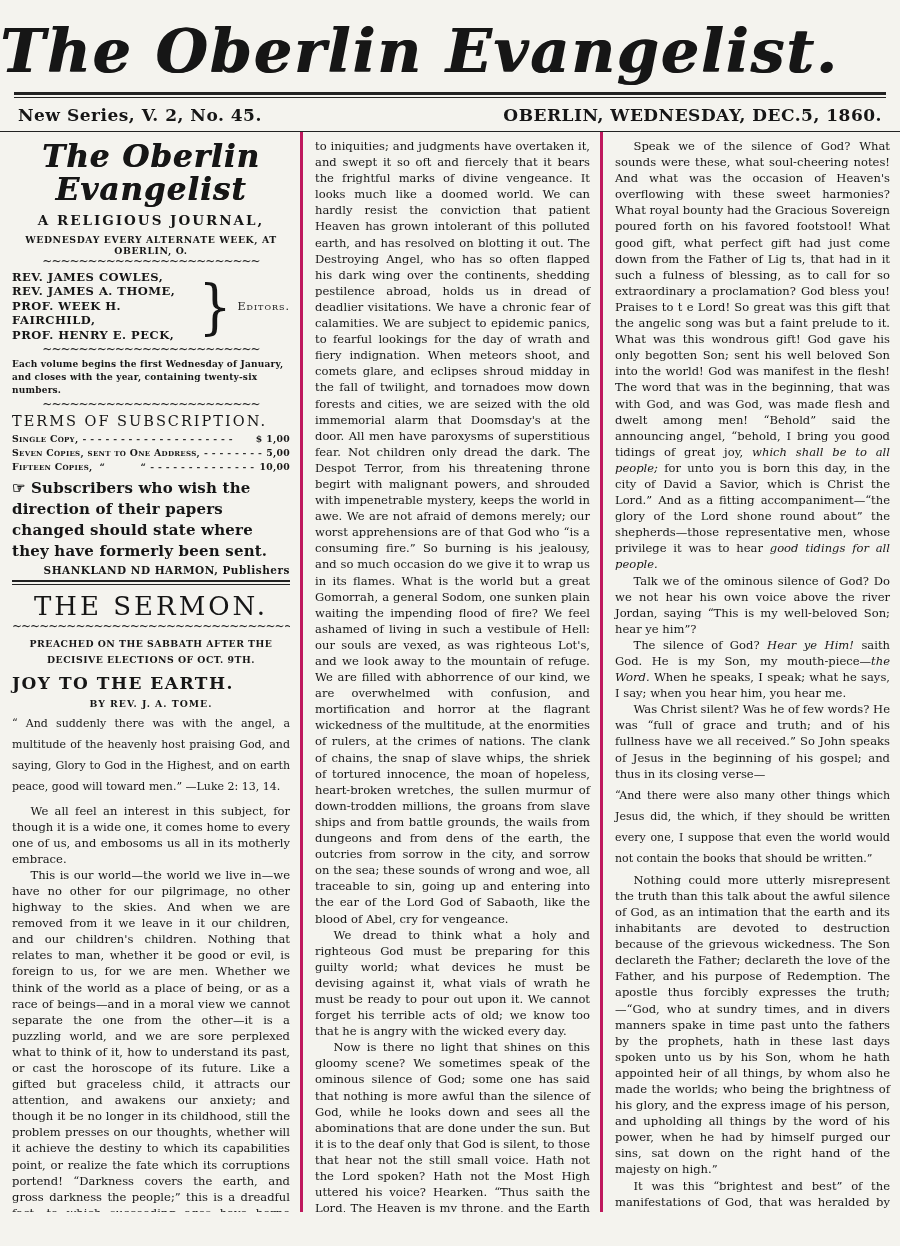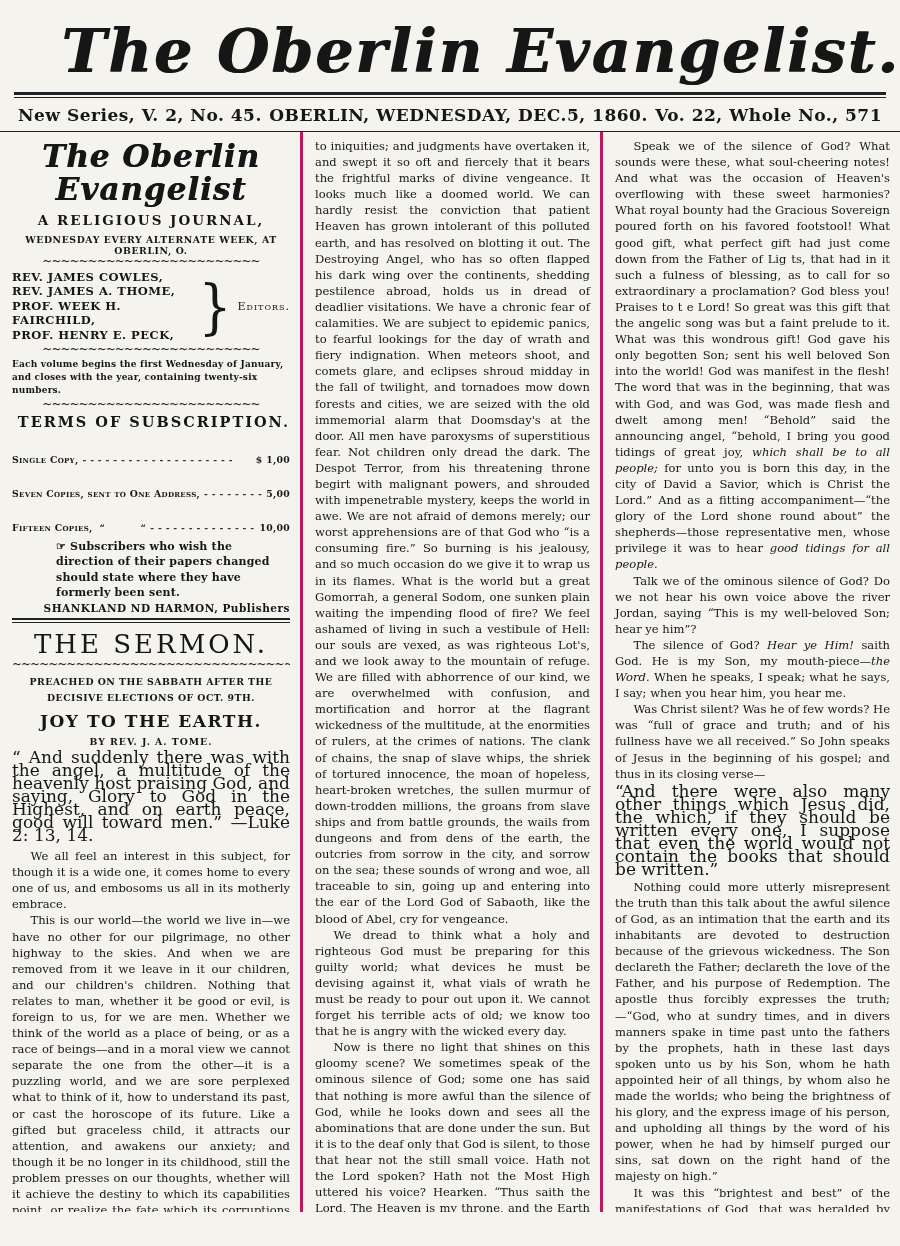--- a/index.html
+++ b/index.html
@@ -3,21 +3,21 @@
 <meta charset="utf-8">
 <style>
   html,body{margin:0;padding:0;}
   body{background:#888;}
   .page{
     width:900px;height:1246px;margin:0 auto;background:#f4f3ee;
     color:#161616;font-family:"DejaVu Serif", serif;
     position:relative;overflow:hidden;box-sizing:border-box;
   }
   
-  .masthead{ text-align:right;padding-top:18px; }
+  .masthead{ text-align:left;padding-top:18px; }
   .masthead-title{
     font-family:"DejaVu Serif", serif;font-weight:bold;font-style:italic;
     font-size:60px;line-height:1.1;letter-spacing:2px;
     text-shadow:1px 0 0 #161616;
   }
   .masthead-rule{border-top:3px solid #222;border-bottom:1px solid #222;height:2px;margin:8px 14px 0 14px;}
   .dateline{
     display:flex;justify-content:space-between;align-items:baseline;
     font-weight:bold;font-size:17px;padding:7px 18px 6px 18px;letter-spacing:.5px;
   }
@@ -37,57 +37,56 @@
   .journal-subtitle{text-align:center;font-weight:bold;font-size:13.5px;letter-spacing:2px;margin-top:7px;}
   .published-line{text-align:center;font-weight:bold;font-size:9.3px;letter-spacing:.6px;margin-top:6px;}
   .wavy{text-align:center;line-height:8px;height:10px;overflow:hidden;letter-spacing:-1px;color:#222;}
   .wavy::before{content:"~~~~~~~~~~~~~~~~~~~~~~~~~~~~~~~~~~~~~~~~";font-size:12px;}
   .wavy.short::before{content:"~~~~~~~~~~~~~~~~~~~~~~~~";}
   .editors-block{display:flex;justify-content:center;align-items:center;margin:4px 0 2px 0;}
   .editors-names{font-weight:bold;font-size:11.5px;line-height:1.25;letter-spacing:.5px;}
   .editors-brace{font-size:52px;font-weight:normal;margin:0 6px 0 10px;transform:scaleY(1.15);}
   .editors-label{font-size:11px;font-variant:small-caps;letter-spacing:1px;}
   .volume-note{font-weight:bold;font-size:9px;line-height:1.45;margin:4px 0 2px 0;letter-spacing:.2px;}
-  .terms-heading{text-align:right;font-weight:bold;font-size:14.5px;letter-spacing:2px;margin:4px 0 3px 0;}
+  .terms-heading{text-align:left;font-weight:normal;font-size:14.5px;letter-spacing:2px;margin:4px 0 3px 0;}
   .term-row{display:flex;align-items:baseline;font-size:9.3px;font-weight:bold;line-height:1.5;letter-spacing:.3px;}
   .term-label{font-variant:small-caps;white-space:pre;}
   .term-leader{flex:1;overflow:hidden;white-space:nowrap;margin:0 4px;color:#333;}
   .term-leader::before{content:"-   -   -   -   -   -   -   -   -   -   -   -   -   -   -   -   -   -   -   -";}
-  .term-price{white-space:nowrap;margin-top:20px;}
-  .notice{font-size:11px;font-weight:bold;line-height:1.4;margin-top:4px;letter-spacing:.2px;margin-left:44px;}
+  .term-price{white-space:nowrap;}
+  .notice{font-size:15px;font-weight:bold;line-height:1.4;margin-top:4px;letter-spacing:.2px;}
   .publisher-line{text-align:right;font-size:10.5px;font-weight:bold;letter-spacing:.5px;margin:2px 0 4px 0;}
   .double-rule{border-top:2px solid #222;border-bottom:1px solid #222;height:2px;margin:4px 0 6px 0;}
   
   .sermon-heading{text-align:center;font-size:26px;letter-spacing:3px;font-weight:normal;margin:2px 0 0 0;}
   .preached-line{text-align:center;font-weight:bold;font-size:9.3px;line-height:1.7;letter-spacing:.5px;margin-top:5px;}
-  .sermon-title{text-align:center;font-weight:bold;font-size:17px;letter-spacing:1.5px;margin-top:5px;}
+  .sermon-title{font-weight:bold;font-size:17px;letter-spacing:1.5px;margin-top:5px;}
   .byline{text-align:center;font-weight:bold;font-size:9.3px;letter-spacing:1px;margin-top:5px;}
   
   .bodytext{font-size:11.55px;line-height:16.1px;text-align:justify;}
   .bodytext p{margin:0;text-indent:1.6em;}
   .bodytext p.noindent{text-indent:0;}
-  .bodytext p.quote{font-size:17px;line-height:13px;margin:3px 0 3px 0;}
+  .bodytext p.quote{font-size:11px;line-height:21px;margin:3px 0 3px 0;}
   .bodytext p.scripture{margin-top:4px;margin-bottom:6px;}
   .bodytext p.spaced{margin-top:4px;}
   em{font-style:italic;}
 </style>
 </head>
 <body>
 
 <div class="page">
 
   <div class="masthead">
     <div class="masthead-title">The Oberlin Evangelist.</div>
   </div>
   <div class="masthead-rule"></div>
 
   <div class="dateline">
     <span>New Series, V. 2, No. 45.</span>
     <span>OBERLIN, WEDNESDAY, DEC.5, 1860.</span>
-    <span>Vo. 22, Whole No.,  571</span>
   </div>
   <div class="dateline-rule"></div>
 
   <div class="columns">
 
     <div class="col">
       <div class="journal-title">The Oberlin Evangelist</div>
       <div class="journal-subtitle">A RELIGIOUS JOURNAL,</div>
       <div class="published-line">WEDNESDAY EVERY ALTERNATE WEEK, AT OBERLIN, O.</div>
       <div class="wavy short"></div>

